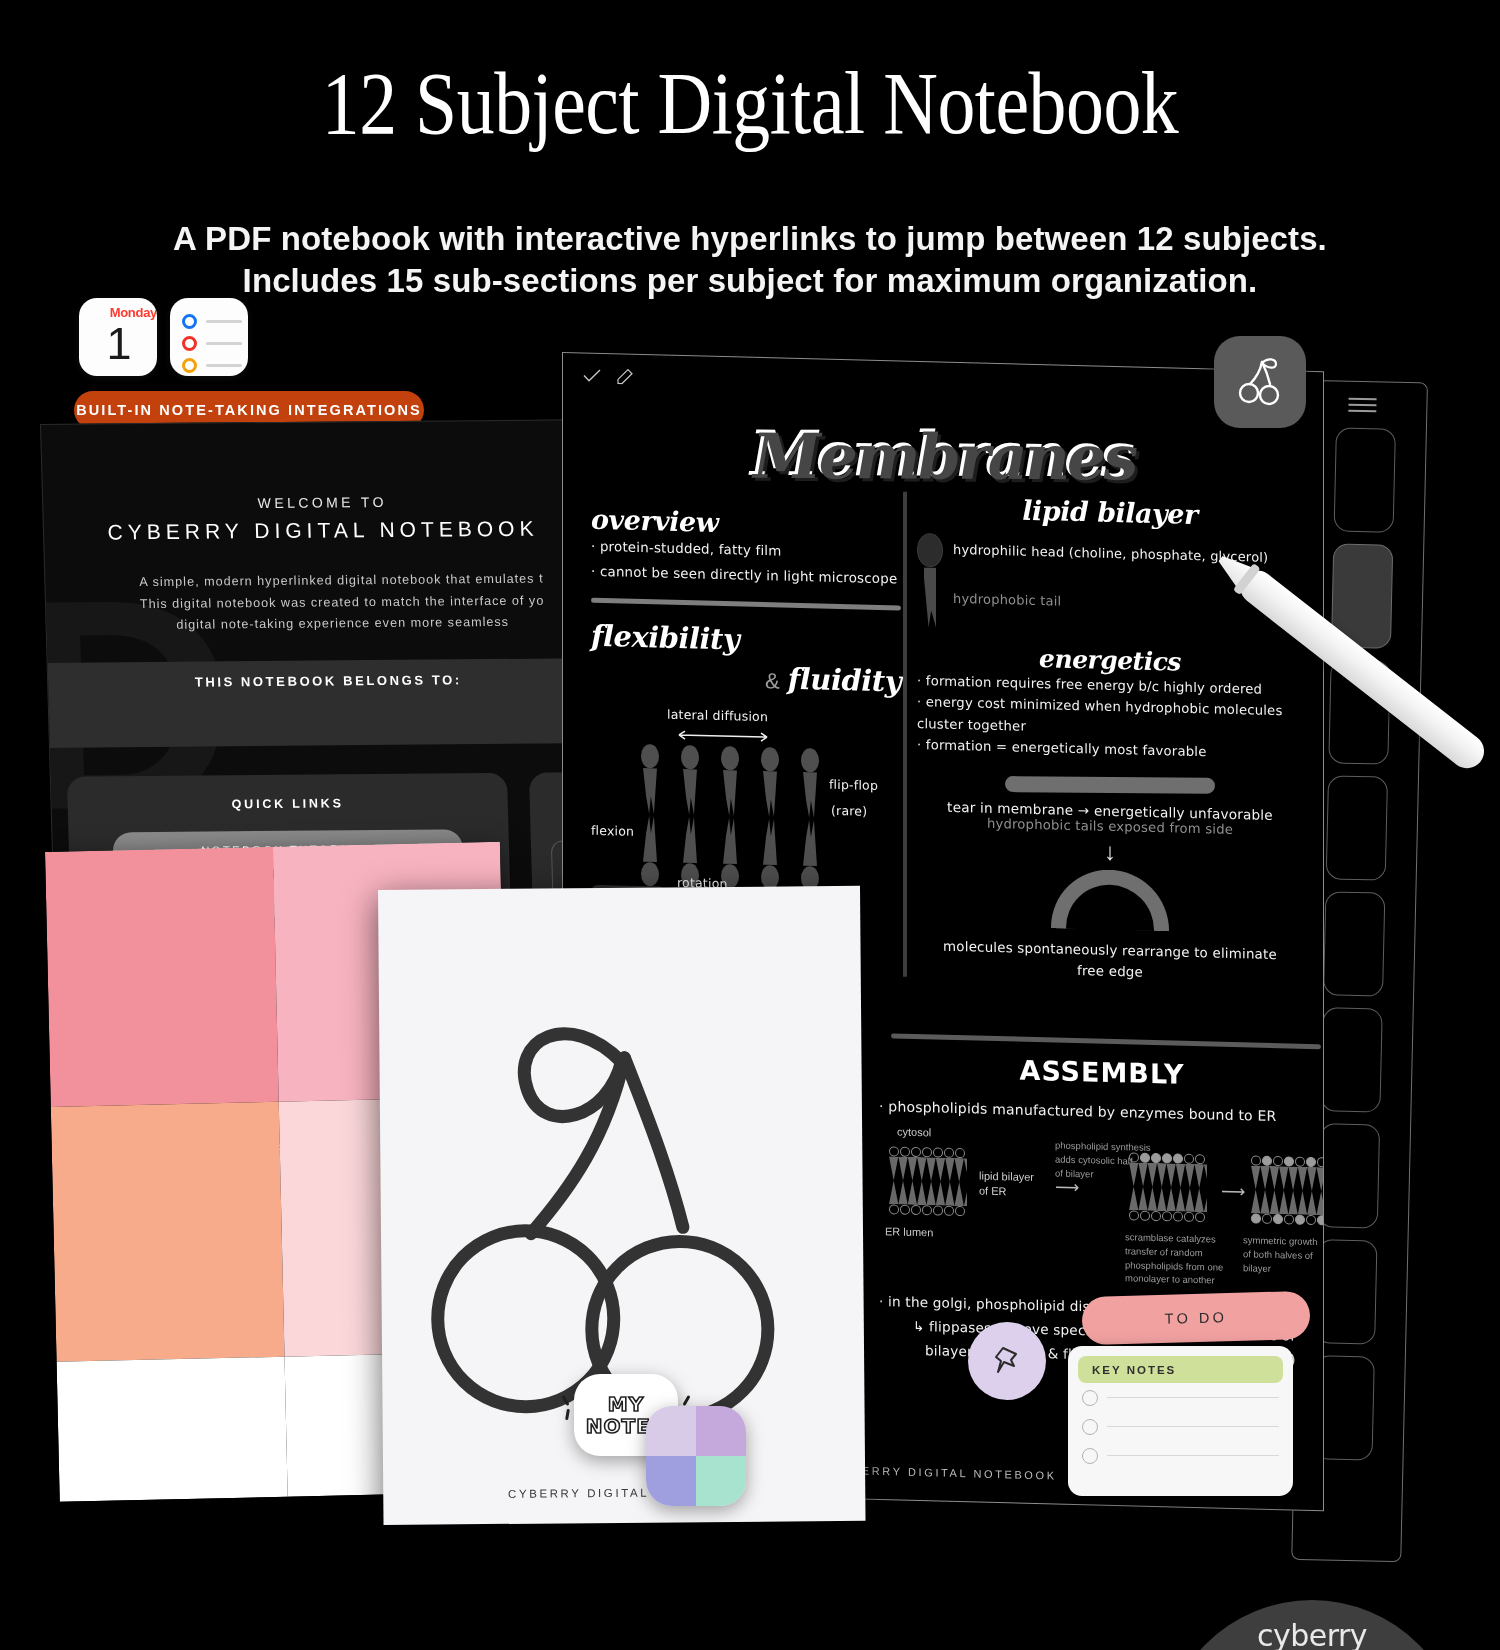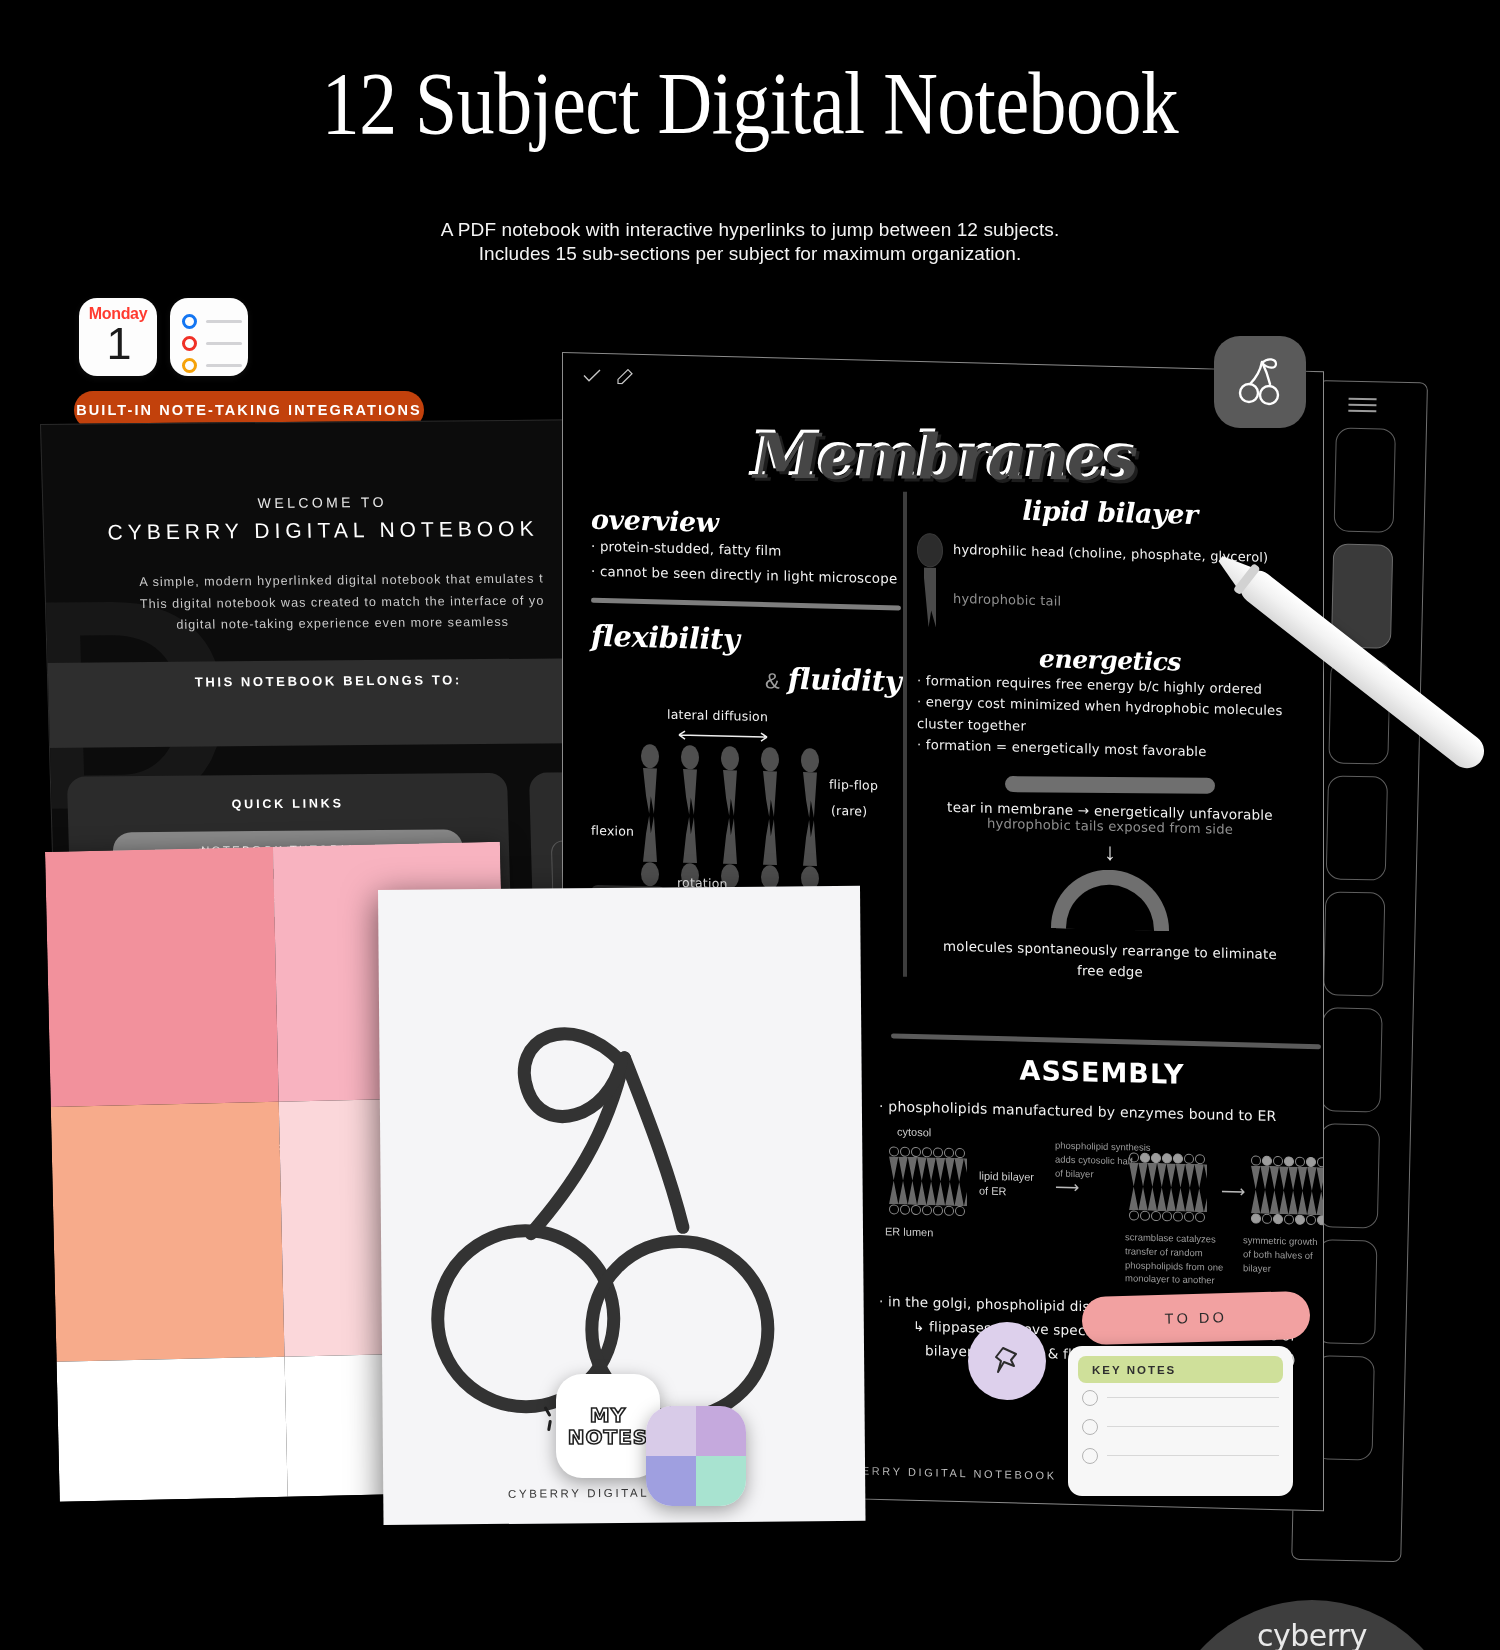--- a/index.html
+++ b/index.html
@@ -11,34 +11,34 @@
 
   
   .hero-title{
     position:absolute; top:58px; left:0; width:1500px; text-align:center;
     font-family:"Liberation Serif", serif; font-weight:400;
     font-size:88px; letter-spacing:-0.5px; line-height:1.05; color:#ffffff;
     transform:scaleX(0.86); transform-origin:center;
   }
   .hero-sub{
     position:absolute; top:218px; left:0; width:1500px; text-align:center;
-    font-size:19px; line-height:1.27; color:#f4f4f4; font-weight:400;
+    font-size:33px; line-height:1.27; color:#f4f4f4; font-weight:700;
     letter-spacing:0.1px;
   }
   .hero-sub span{ display:block; }
 
   
   .widget-row{ position:absolute; top:298px; left:79px; display:flex; gap:13px; }
   .ios-icon{
     width:78px; height:78px; border-radius:18px; background:#fdfdfd;
     box-shadow:0 2px 7px rgba(255,255,255,0.06); position:relative; overflow:hidden;
   }
   .cal-day{
-    position:absolute; top:7px; left:0; width:100%; text-align:center;
-    color:#ff3b30; font-size:16px; font-weight:600; letter-spacing:-0.3px;
+    position:absolute; top:7px; left:0; width:100%; text-align:right;
+    color:#ff3b30; font-size:13px; font-weight:600; letter-spacing:-0.3px;
   }
   .cal-num{
     position:absolute; top:20px; left:0; width:100%; text-align:center;
     color:#1b1b1b; font-size:45px; font-weight:300; letter-spacing:-2px;
     font-family:"Liberation Sans", sans-serif;
   }
   .rem-row{ position:absolute; left:12px; display:flex; align-items:center; gap:9px; }
   .rem-dot{ width:15px; height:15px; border-radius:50%; border:3px solid #000; }
   .rem-line{ width:36px; height:3px; border-radius:2px; background:#d3d3d6; }
 
@@ -263,21 +263,21 @@
     background:#f5f5f7; transform:rotate(-0.5deg); transform-origin:top left;
     box-shadow:0 8px 34px rgba(0,0,0,.6); overflow:hidden;
   }
   .cp-footer{
     position:absolute; bottom:24px; left:0; width:482px; text-align:center;
     font-size:11.5px; letter-spacing:2.6px; color:#3a3a3a;
   }
 
   
   .mynotes-icon{
-    position:absolute; top:1374px; left:556px; width:104px; height:104px;
+    position:absolute; top:1374px; left:574px; width:104px; height:82px;
     border-radius:26px; background:#fff; box-shadow:0 5px 18px rgba(0,0,0,.35);
     display:flex; align-items:center; justify-content:center;
   }
   .mn-text{
     font-family:"DejaVu Sans", sans-serif; font-weight:700; font-size:20px;
     color:#fff; text-align:center; line-height:1.12; letter-spacing:1px;
     -webkit-text-stroke:1.6px #1f1f1f; text-transform:uppercase;
   }
   .sparkle{ position:absolute; width:3px; height:11px; background:#1f1f1f; border-radius:2px; }
 

